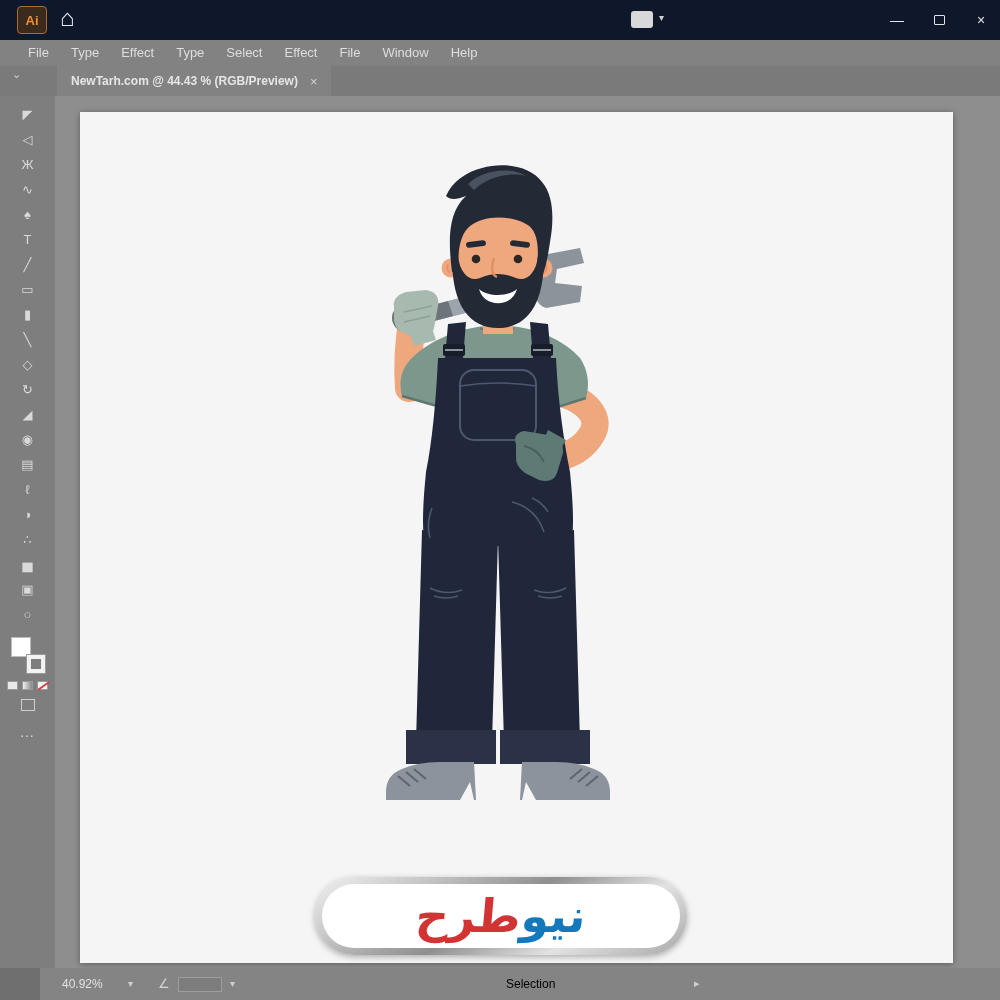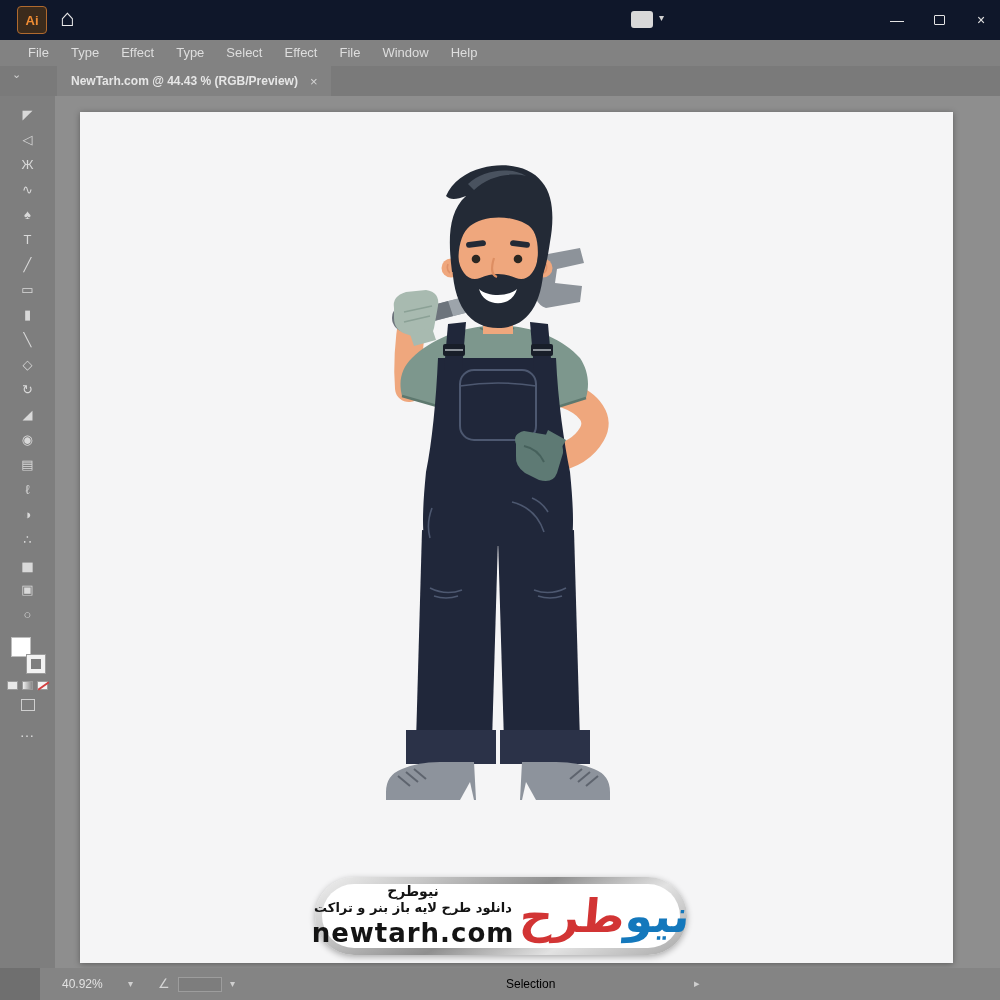--- a/index.html
+++ b/index.html
@@ -342,25 +342,20 @@
                  L458,144 C456,162 446,170 436,166 Q418,158 400,166 C390,170 380,162 378,144 Z" fill="var(--hair)"></path>
         <path d="M399,177 C404,196 432,196 437,177 C428,185 408,185 399,177 Z" fill="var(--teeth)"></path>
         <rect x="386" y="129" width="20" height="6" rx="3" fill="var(--hair)" transform="rotate(-7 396 132)"></rect>
         <rect x="430" y="129" width="20" height="6" rx="3" fill="var(--hair)" transform="rotate(7 440 132)"></rect>
         <circle cx="396" cy="147" r="4.3" fill="var(--eye)"></circle>
         <circle cx="438" cy="147" r="4.3" fill="var(--eye)"></circle>
         <path d="M414,146 Q409,162 417,165" stroke="var(--nose_line)" stroke-width="2.2" fill="none"></path>
       </svg>
 
       <div class="watermark">
-        <div class="wm-text">
-          <div class="wm-title">نیوطرح</div>
-          <div class="wm-subtitle">دانلود طرح لایه باز بنر و تراکت</div>
-          <div class="wm-site">newtarh.com</div>
-        </div>
         <div class="wm-logo">
           <span class="blue">نیو</span>
             <span class="red">طرح</span>
         </div>
       </div>
 
     </div>
   </div>
 
   <div class="statusbar">

